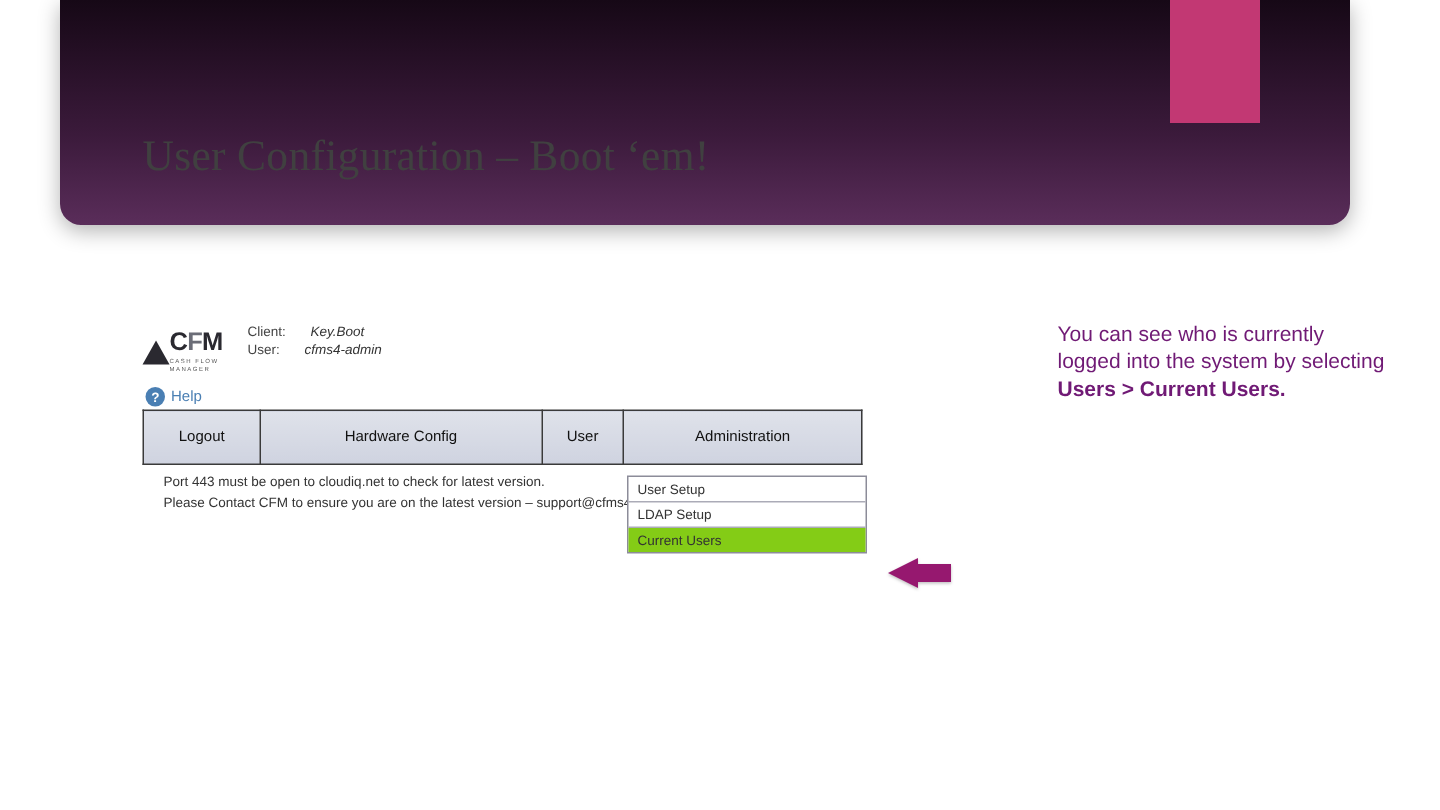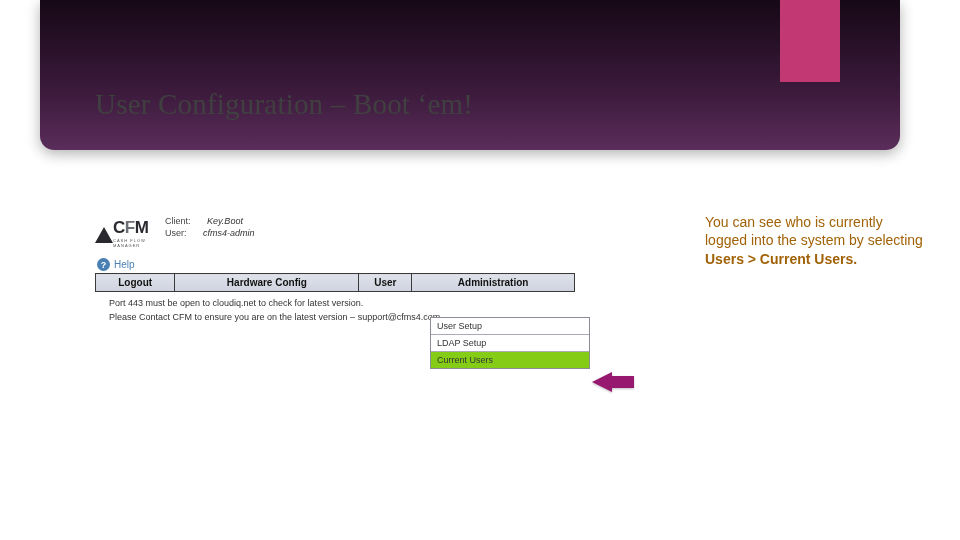--- a/index.html
+++ b/index.html
@@ -83,27 +83,27 @@
   }
   table.nav {
     border-collapse: collapse;
     width: 480px;
   }
   table.nav td {
     border: 1px solid #3a3a3a;
     background: linear-gradient(#dfe2ea, #cfd3e0);
     text-align: center;
     font-size: 10px;
-    font-weight: bold;
+    font-weight: normal;
     padding: 3px 0;
-    height: 18px;
+    height: 36px;
   }
   .dropdown {
     position: absolute;
-    left: 335px; 
+    left: 323px; 
     top: 103px;
     width: 160px;
     border: 1px solid #8c8c99;
     background: #fff;
   }
   .dropdown div {
     border-bottom: 1px solid #ababb7;
     font-size: 9px;
     padding: 3px 6px;
     color:#333;
@@ -152,21 +152,21 @@
     width: 22px; height: 12px;
     background: #96186f;
   }
   .caption {
     position: absolute;
     left: 705px;
     top: 213px;
     width: 220px;
     font-size: 14px;
     line-height: 1.32;
-    color: #a16207;
+    color: #701a75;
   }
   .caption b { font-weight: 700; }
 </style>
 </head>
 <body>
 
 <div class="header-band">
   <div class="accent-tab"></div>
 </div>
 

